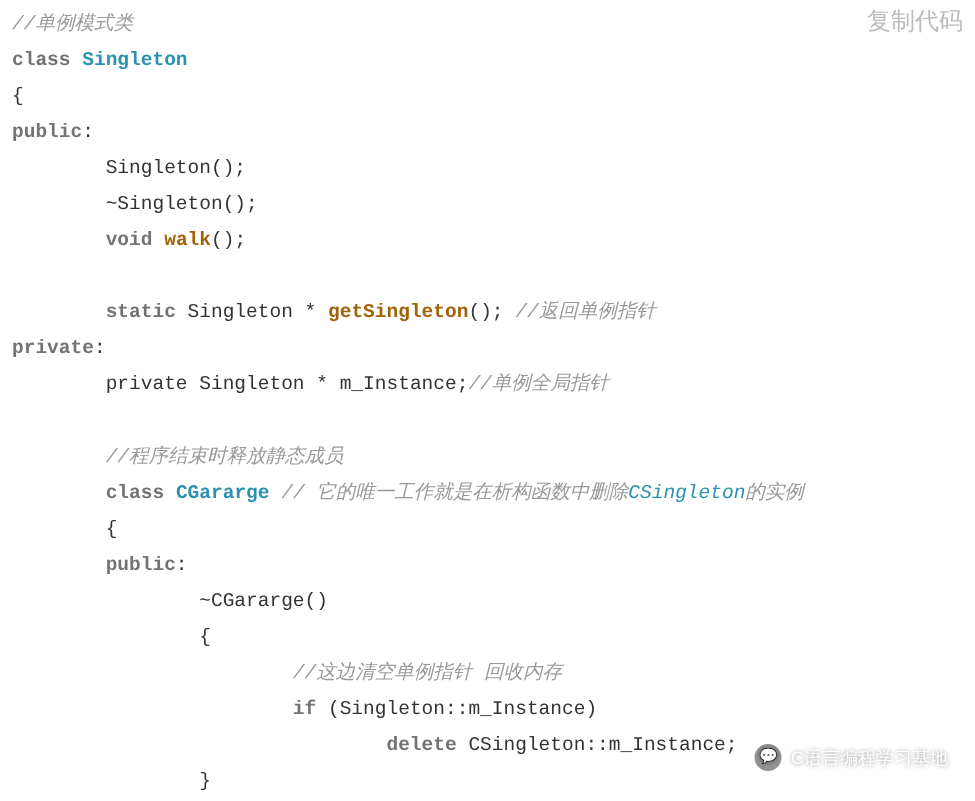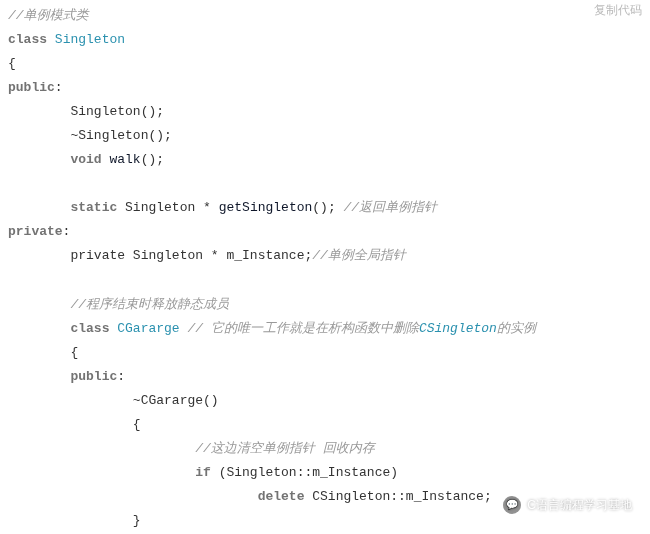--- a/index.html
+++ b/index.html
@@ -13,22 +13,22 @@
     position: relative;
     color: #333;
     line-height: 1.85;
   }
   .code-block {
     padding: 4px 8px 8px 8px;
     white-space: pre;
   }
   .cm { color: #999; font-style: italic; } 
   .kw { color: #737373; font-weight: bold; } 
-  .cls { color: #2b91af; font-weight: normal; } 
-  .fn { color: #0f172a; font-weight: normal; }
+  .cls { color: #2b91af; font-weight: bold; } 
+  .fn { color: #a16207; font-weight: bold; }
   .cls2 { color: #2b91af; }
   .watermark {
     position: absolute;
     right: 18px;
     bottom: 18px;
     display: flex;
     align-items: center;
     gap: 6px;
     color: #fff;
     font-family: sans-serif;
@@ -45,22 +45,22 @@
     align-items: center;
     justify-content: center;
     font-size: 10px;
     color: #fff;
   }
   .top-right-fade {
     position: absolute;
     top: 0;
     right: 8px;
     color: #bbb;
-    font-size: 12px;
-    font-family: Liberation Mono, monospace;
+    font-size: 16px;
+    font-family: Liberation Serif, serif;
   }
 </style>
 </head>
 <body>
 
 <div class="top-right-fade">复制代码</div>
 
 <div class="code-block"><span class="cm">//单例模式类</span>
 <span class="kw">class</span> <span class="cls">Singleton</span>
 <span>{</span>

